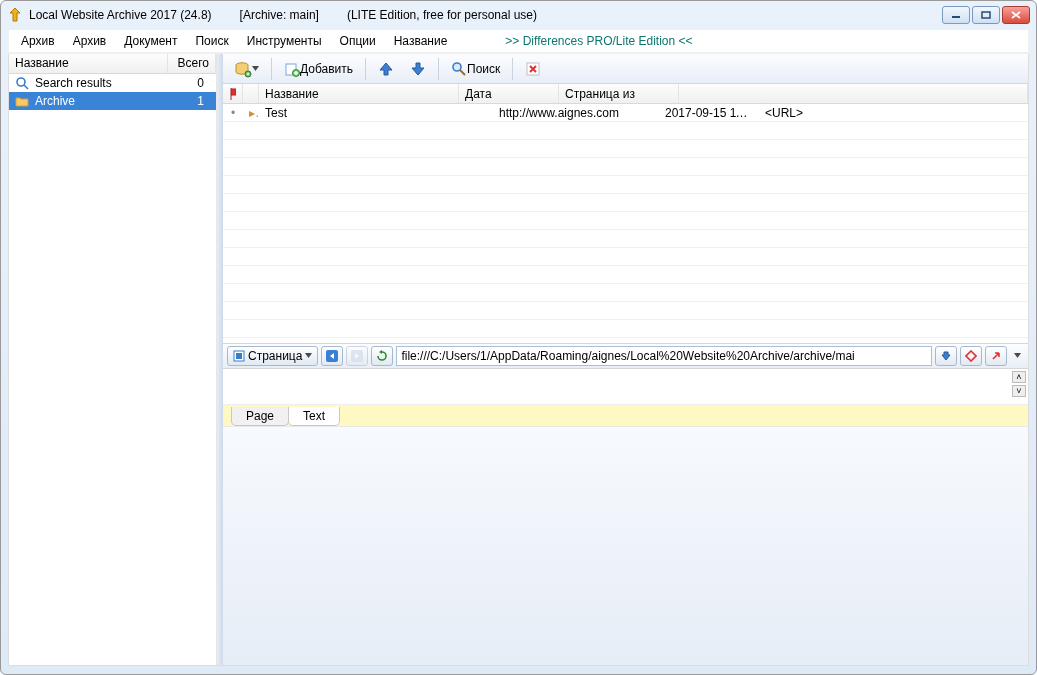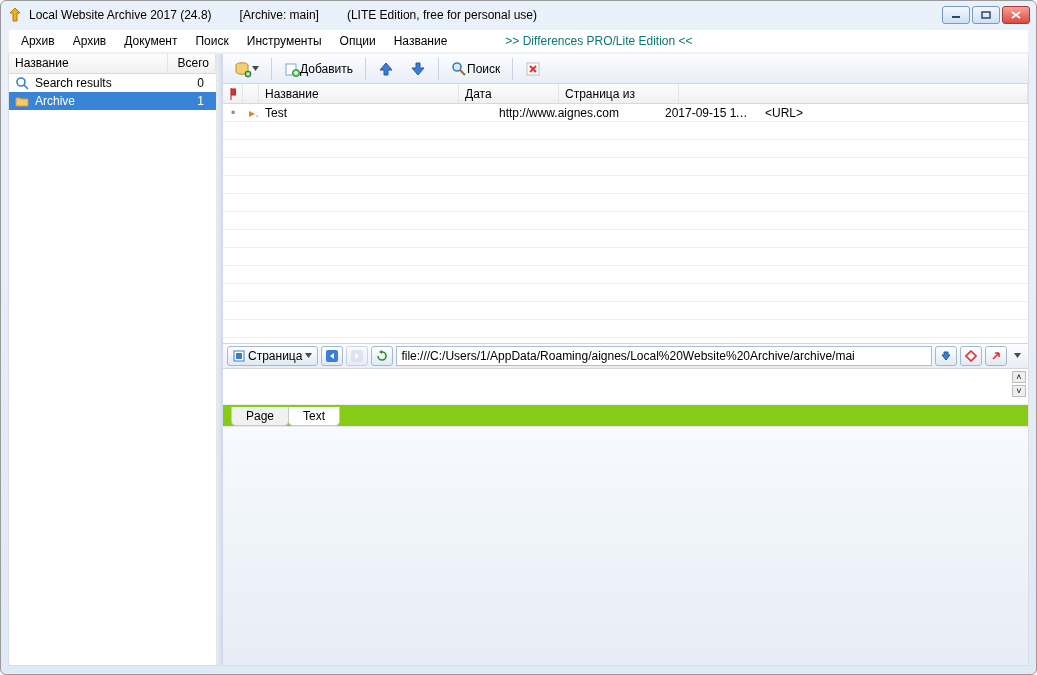--- a/index.html
+++ b/index.html
@@ -113,21 +113,21 @@
   height:36px; background:#fff; border-bottom:1px solid #eee;
   position:relative;
 }
 .preview-area .scroll-up, .preview-area .scroll-down {
   position:absolute; right:2px; width:14px; height:12px;
   border:1px solid #bbb; background:#eee; font-size:9px; text-align:center; line-height:10px;
 }
 .preview-area .scroll-up { top:2px; }
 .preview-area .scroll-down { top:16px; }
 
-.tabbar { height:22px; display:flex; align-items:flex-end; padding-left:8px; background:#84cc16; border-bottom: 1px solid #e8e8e8;}
+.tabbar { height:22px; display:flex; align-items:flex-end; padding-left:8px; background:#fef9c3; border-bottom: 1px solid #e8e8e8;}
 .tab {
   padding:2px 14px; border:1px solid #c8c8c8; border-top:none;
   background:#fff; border-radius:0 0 5px 5px; margin-right:-1px;
 }
 .tab.inactive { background:#f1f1f1; }
 .statusbar { flex:1; background:linear-gradient(#f7fafe,#e6edf6); }
 
 svg { display:block; }
 </style>
 </head>

